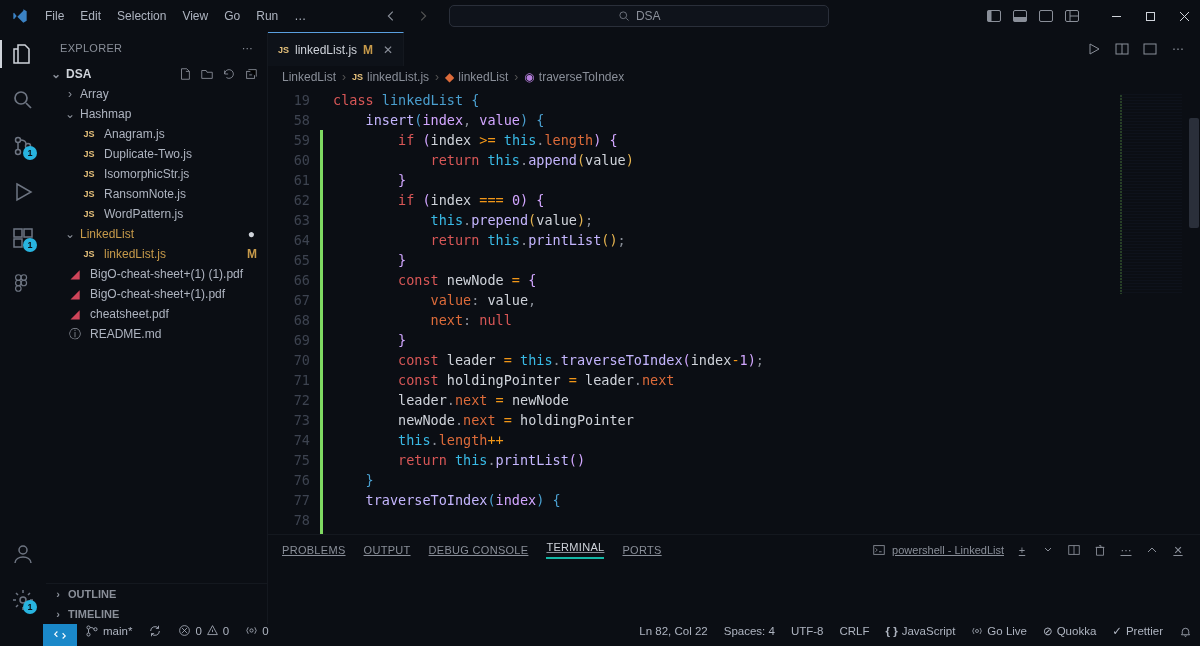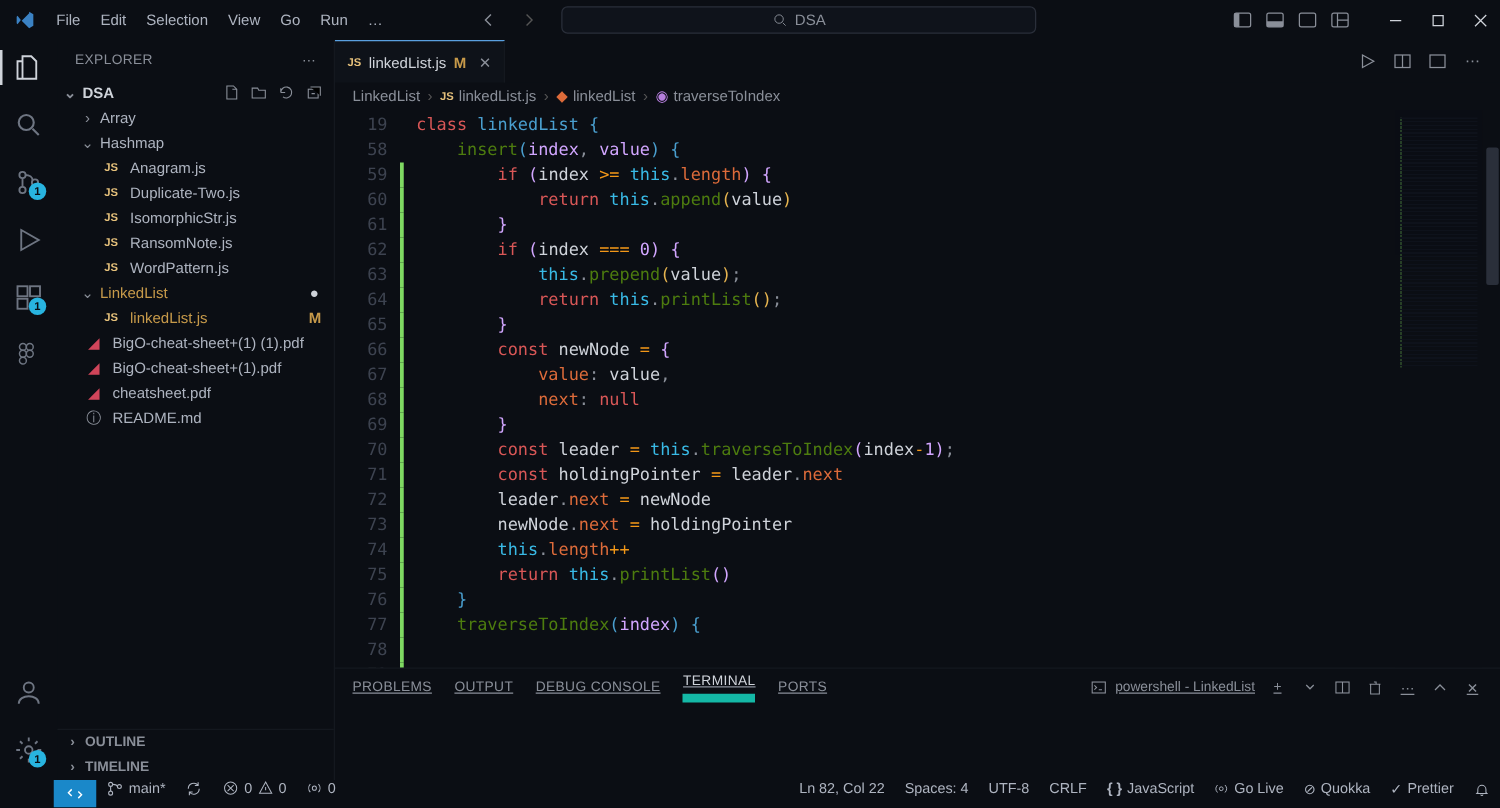--- a/index.html
+++ b/index.html
@@ -121,21 +121,21 @@
   width: 3px; background: transparent; padding-top:2px;
 }
 .git-gutter .g { height:20px; }
 .git-gutter .g.a { background:#7fd962; }
 .code {
   flex:1; font-family:"Consolas", monospace; font-size:13.5px; line-height:20px;
   white-space: pre; color:#c5c8d3; padding-left: 10px; padding-top:2px;
   overflow:hidden;
 }
 .kw { color:#d95757; }
-.fn { color:#4d7c0f; }
+.fn { color:#c4b5fd; }
 .id { color:#cfd3da; }
 .prop { color:#dd6b3a; }
 .param { color:#d2a6ff; }
 .punc { color:#8a8f99; }
 .brace { color:#4a9fcf; }
 .brace2 { color:#d2a6ff; }
 .brace3 { color:#e6b450; }
 .num { color:#d2a6ff; }
 .this { color:#39bae6; }
 .null { color:#d95757; }
@@ -160,21 +160,21 @@
 
 .panel {
   border-top: 1px solid #14181f; background:#0b0e14;
   display:flex; flex-direction:column; height:90px;
 }
 .panel-tabs {
   height:30px; display:flex; align-items:center; gap:18px;
   padding:0 14px; font-size:11px; color:#8a8f99;text-decoration:underline;
 }
 .panel-tabs .ptab { cursor:pointer; letter-spacing:0.3px;}
-.panel-tabs .ptab.active { color:#cfd3da; border-bottom:7px solid #14b8a6; padding-bottom:4px;}
+.panel-tabs .ptab.active { color:#cfd3da; border-bottom:2px solid #14b8a6; padding-bottom:4px;}
 .panel-tabs .right { margin-left:auto; display:flex; align-items:center; gap:10px;}
 .terminal {
   flex:1; font-family:"Consolas", monospace; font-size:12.5px; line-height:16px;
   padding: 2px 14px; color:#cfd3da; white-space:pre;
 }
 .terminal .br { color:#e6b450;}
 .terminal .prompt { color:#cfd3da;}
 
 
 .statusbar {

